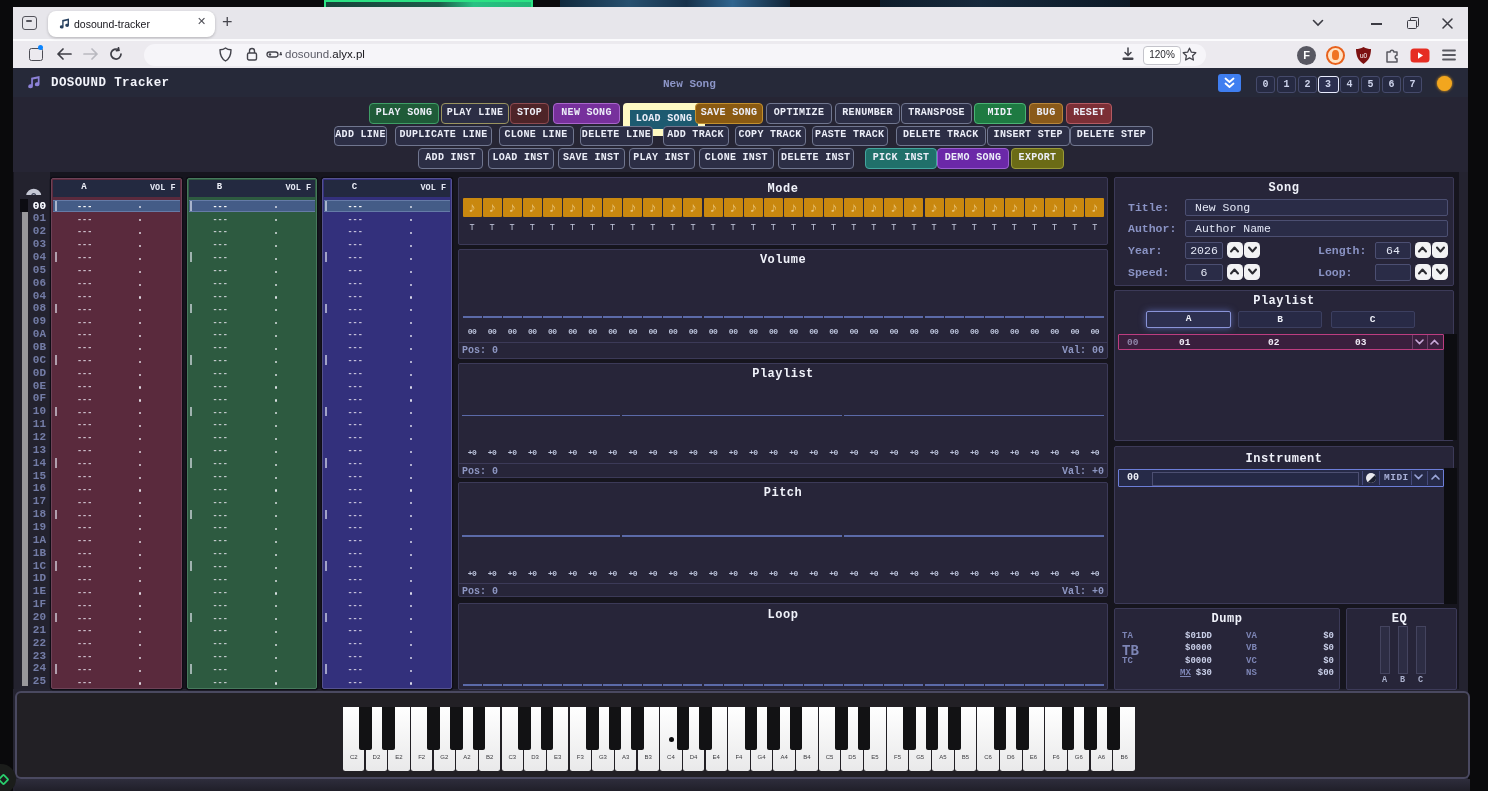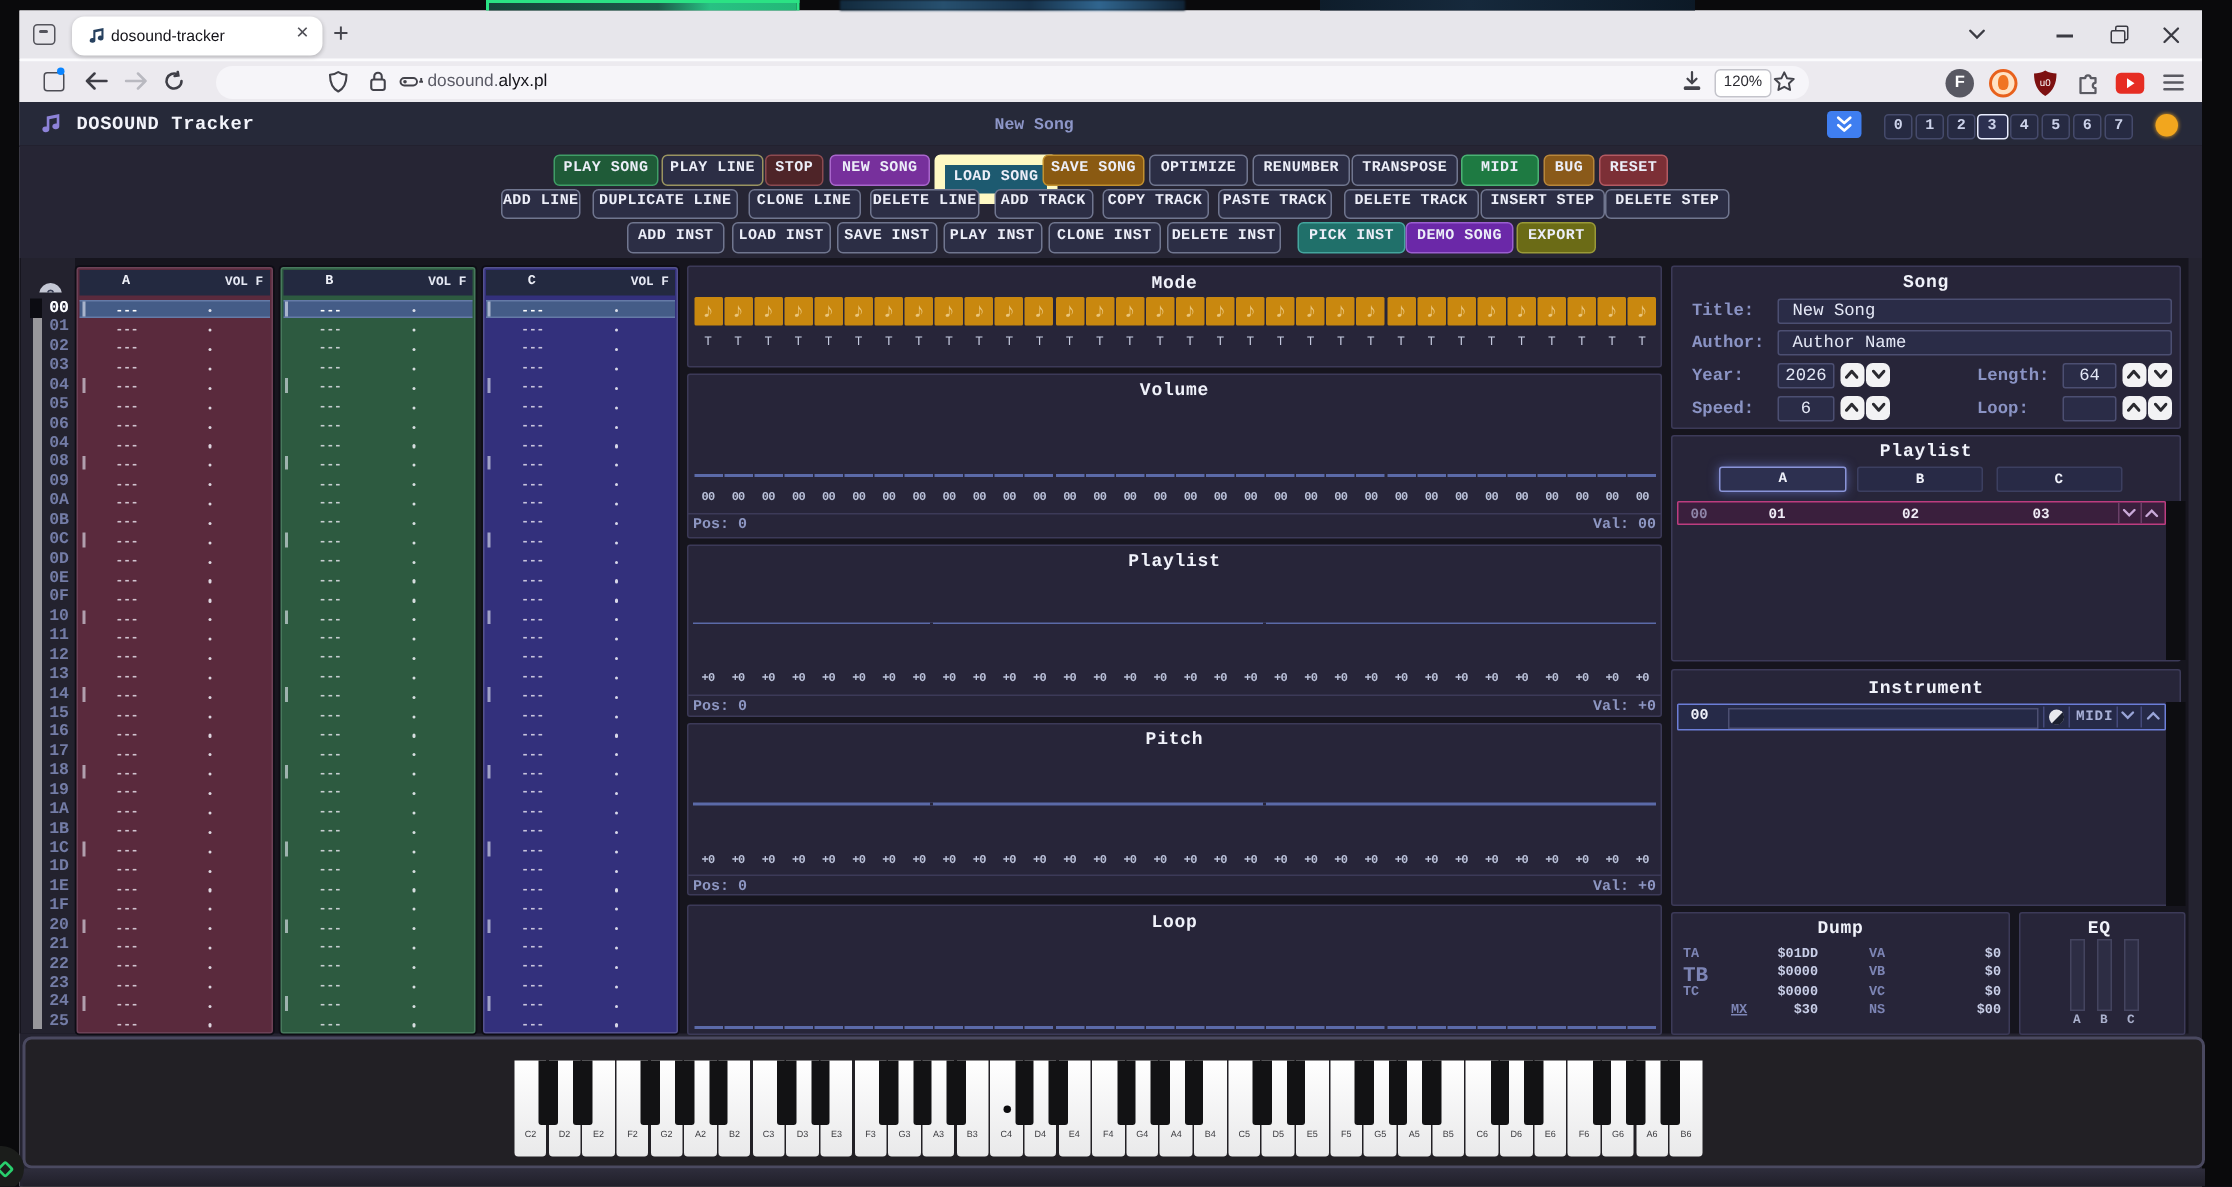--- a/index.html
+++ b/index.html
@@ -848,21 +848,21 @@
 <div style="left:1246px;top:630.5px;font-size:9px;color:#7d85b5;font-weight:bold;">VA</div>
 <div style="left:1274px;top:630.5px;font-size:9px;color:#c9cfe8;font-weight:bold;width:60px;text-align:right;">$0</div>
 <div style="left:1122px;top:643.1px;font-size:14px;color:#7d85b5;font-weight:bold;">TB</div>
 <div style="left:1152px;top:643.1px;font-size:9px;color:#c9cfe8;font-weight:bold;width:60px;text-align:right;">$0000</div>
 <div style="left:1246px;top:643.1px;font-size:9px;color:#7d85b5;font-weight:bold;">VB</div>
 <div style="left:1274px;top:643.1px;font-size:9px;color:#c9cfe8;font-weight:bold;width:60px;text-align:right;">$0</div>
 <div style="left:1122px;top:655.7px;font-size:9px;color:#7d85b5;font-weight:bold;">TC</div>
 <div style="left:1152px;top:655.7px;font-size:9px;color:#c9cfe8;font-weight:bold;width:60px;text-align:right;">$0000</div>
 <div style="left:1246px;top:655.7px;font-size:9px;color:#7d85b5;font-weight:bold;">VC</div>
 <div style="left:1274px;top:655.7px;font-size:9px;color:#c9cfe8;font-weight:bold;width:60px;text-align:right;">$0</div>
-<div style="left:1154px;top:668.3px;font-size:9px;color:#7d85b5;font-weight:bold;text-decoration:underline;">MX</div>
+<div style="left:1180px;top:668.3px;font-size:9px;color:#7d85b5;font-weight:bold;text-decoration:underline;">MX</div>
 <div style="left:1152px;top:668.3px;font-size:9px;color:#c9cfe8;font-weight:bold;width:60px;text-align:right;">$30</div>
 <div style="left:1246px;top:668.3px;font-size:9px;color:#7d85b5;font-weight:bold;">NS</div>
 <div style="left:1274px;top:668.3px;font-size:9px;color:#c9cfe8;font-weight:bold;width:60px;text-align:right;">$00</div>
 <div style="left:1346px;top:608px;width:111px;height:82px;background:#272539;border:1px solid #3c3a58;border-radius:2px;box-sizing:border-box;"></div>
 <div style="left:1346px;top:611.5px;width:107px;text-align:center;font-size:12px;font-weight:bold;color:#f0f2fa;letter-spacing:0.5px;">EQ</div>
 <div style="left:1379.5px;top:625.5px;width:10px;height:48px;background:#2d2d44;border:1px solid #44445f;box-sizing:border-box;"></div>
 <div style="left:1375.5px;top:674.5px;width:18px;text-align:center;font-size:8.5px;color:#aab0cc;font-weight:bold;">A</div>
 <div style="left:1397.5px;top:625.5px;width:10px;height:48px;background:#2d2d44;border:1px solid #44445f;box-sizing:border-box;"></div>
 <div style="left:1393.5px;top:674.5px;width:18px;text-align:center;font-size:8.5px;color:#aab0cc;font-weight:bold;">B</div>
 <div style="left:1415.5px;top:625.5px;width:10px;height:48px;background:#2d2d44;border:1px solid #44445f;box-sizing:border-box;"></div>

